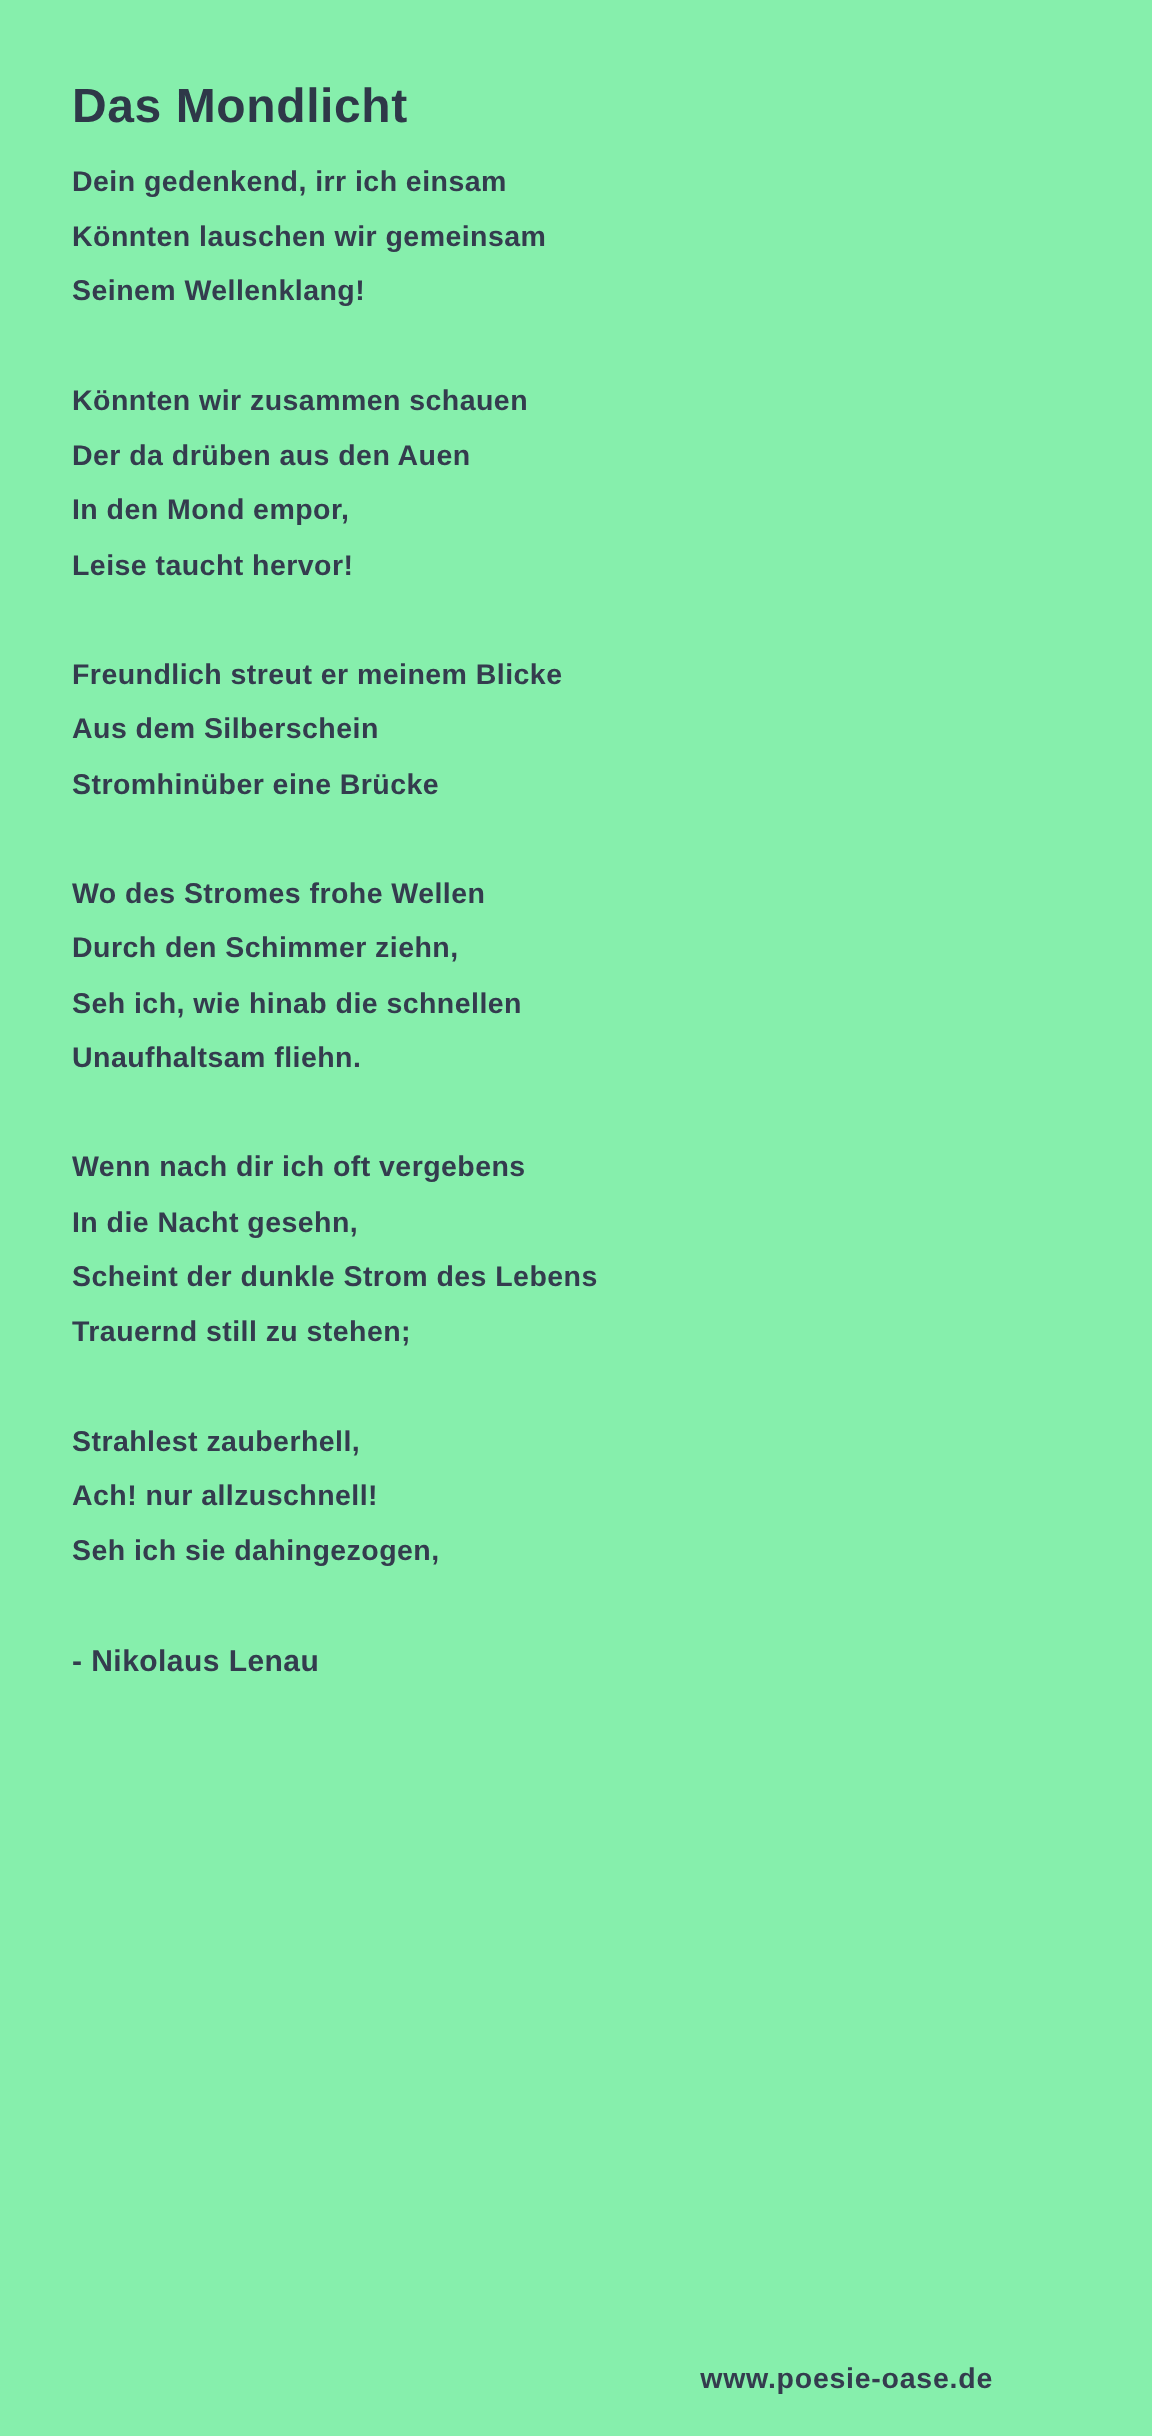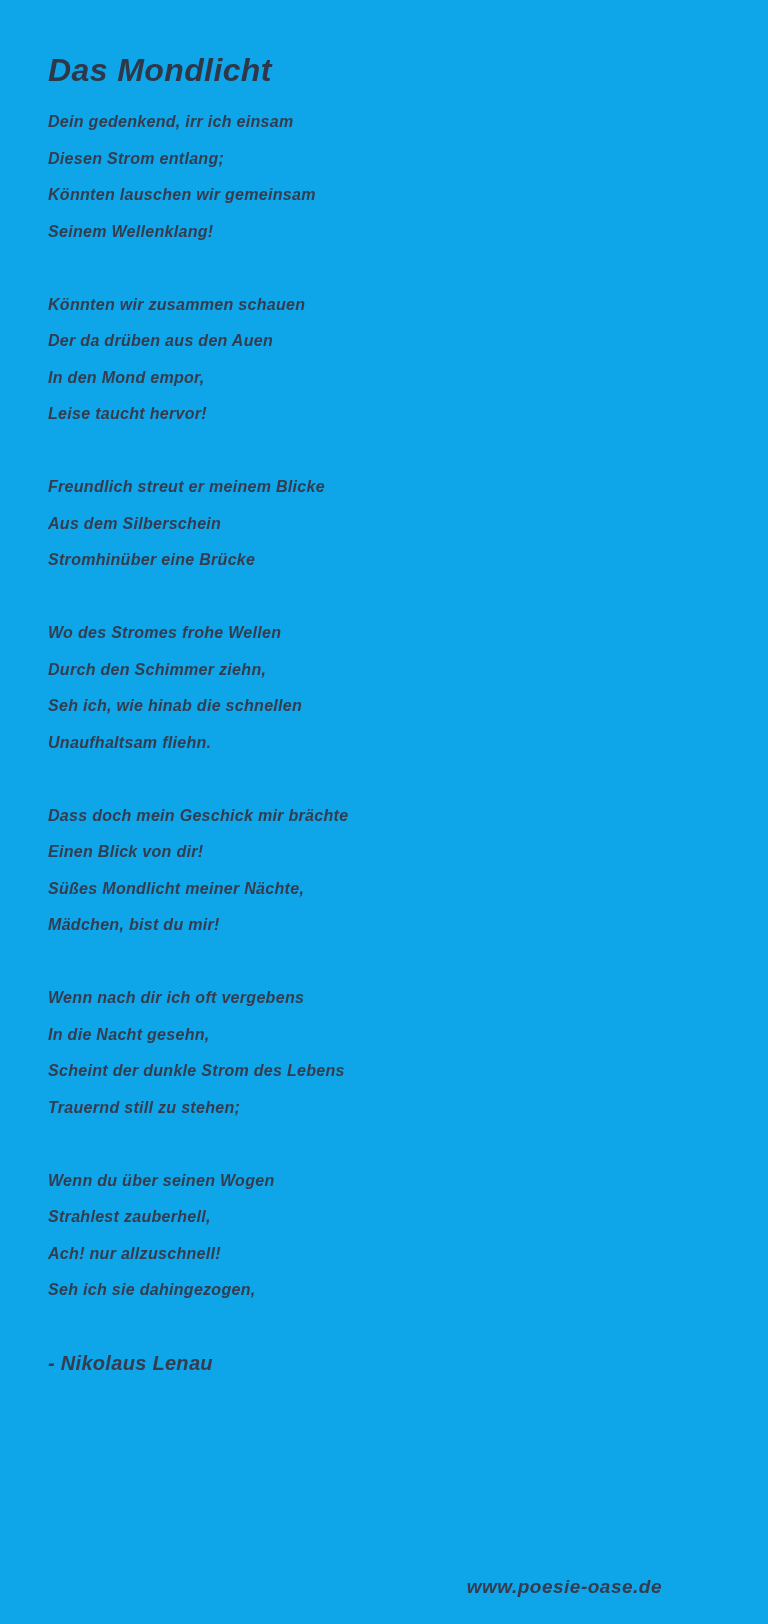--- a/index.html
+++ b/index.html
@@ -4,41 +4,40 @@
 <style>
   * { margin: 0; padding: 0; box-sizing: border-box; }
   html, body {
     width: 768px;
     font-family: "Liberation Sans", sans-serif;
   }
   .page {
     position: relative;
     width: 768px;
     height: 1624px;
-    background: #0ea5e9;
+    background: #86efac;
     padding: 52px 48px 0 48px;
     overflow: hidden;
-    font-style: italic;
   }
   .title {
     font-size: 32px;
     line-height: 36px;
     font-weight: 700;
     letter-spacing: 0.4px;
     color: #2e3848;
     margin: 0 0 16px 0;
   }
   .stanza {
     margin: 0 0 36.5px 0;
   }
   .stanza:last-of-type {
     margin-bottom: 14px;
   }
   .line {
-    font-size: 16px;
+    font-size: 19px;
     line-height: 36.5px;
     font-weight: 700;
     letter-spacing: 0.3px;
     color: #343c4e;
   }
   .author {
     font-size: 20px;
     line-height: 36.5px;
     font-weight: 700;
     letter-spacing: 0.3px;
@@ -56,21 +55,20 @@
 </style>
 </head>
 <body>
 
 <div class="page">
 
   <h1 class="title">Das Mondlicht</h1>
 
   <div class="stanza">
     <div class="line">Dein gedenkend, irr ich einsam</div>
-    <div class="line">Diesen Strom entlang;</div>
     <div class="line">Könnten lauschen wir gemeinsam</div>
     <div class="line">Seinem Wellenklang!</div>
   </div>
 
   <div class="stanza">
     <div class="line">Könnten wir zusammen schauen</div>
     <div class="line">Der da drüben aus den Auen</div>
     <div class="line">In den Mond empor,</div>
     <div class="line">Leise taucht hervor!</div>
   </div>
@@ -82,36 +80,29 @@
   </div>
 
   <div class="stanza">
     <div class="line">Wo des Stromes frohe Wellen</div>
     <div class="line">Durch den Schimmer ziehn,</div>
     <div class="line">Seh ich, wie hinab die schnellen</div>
     <div class="line">Unaufhaltsam fliehn.</div>
   </div>
 
 
-  <div class="stanza">
-    <div class="line">Dass doch mein Geschick mir brächte</div>
-    <div class="line">Einen Blick von dir!</div>
-    <div class="line">Süßes Mondlicht meiner Nächte,</div>
-    <div class="line">Mädchen, bist du mir!</div>
-  </div>
 
   <div class="stanza">
     <div class="line">Wenn nach dir ich oft vergebens</div>
     <div class="line">In die Nacht gesehn,</div>
     <div class="line">Scheint der dunkle Strom des Lebens</div>
     <div class="line">Trauernd still zu stehen;</div>
   </div>
 
   <div class="stanza">
-    <div class="line">Wenn du über seinen Wogen</div>
     <div class="line">Strahlest zauberhell,</div>
     <div class="line">Ach! nur allzuschnell!</div>
     <div class="line">Seh ich sie dahingezogen,</div>
   </div>
 
   <div class="author">- Nikolaus Lenau</div>
 
   <div class="watermark">www.poesie-oase.de</div>
 
 </div>

